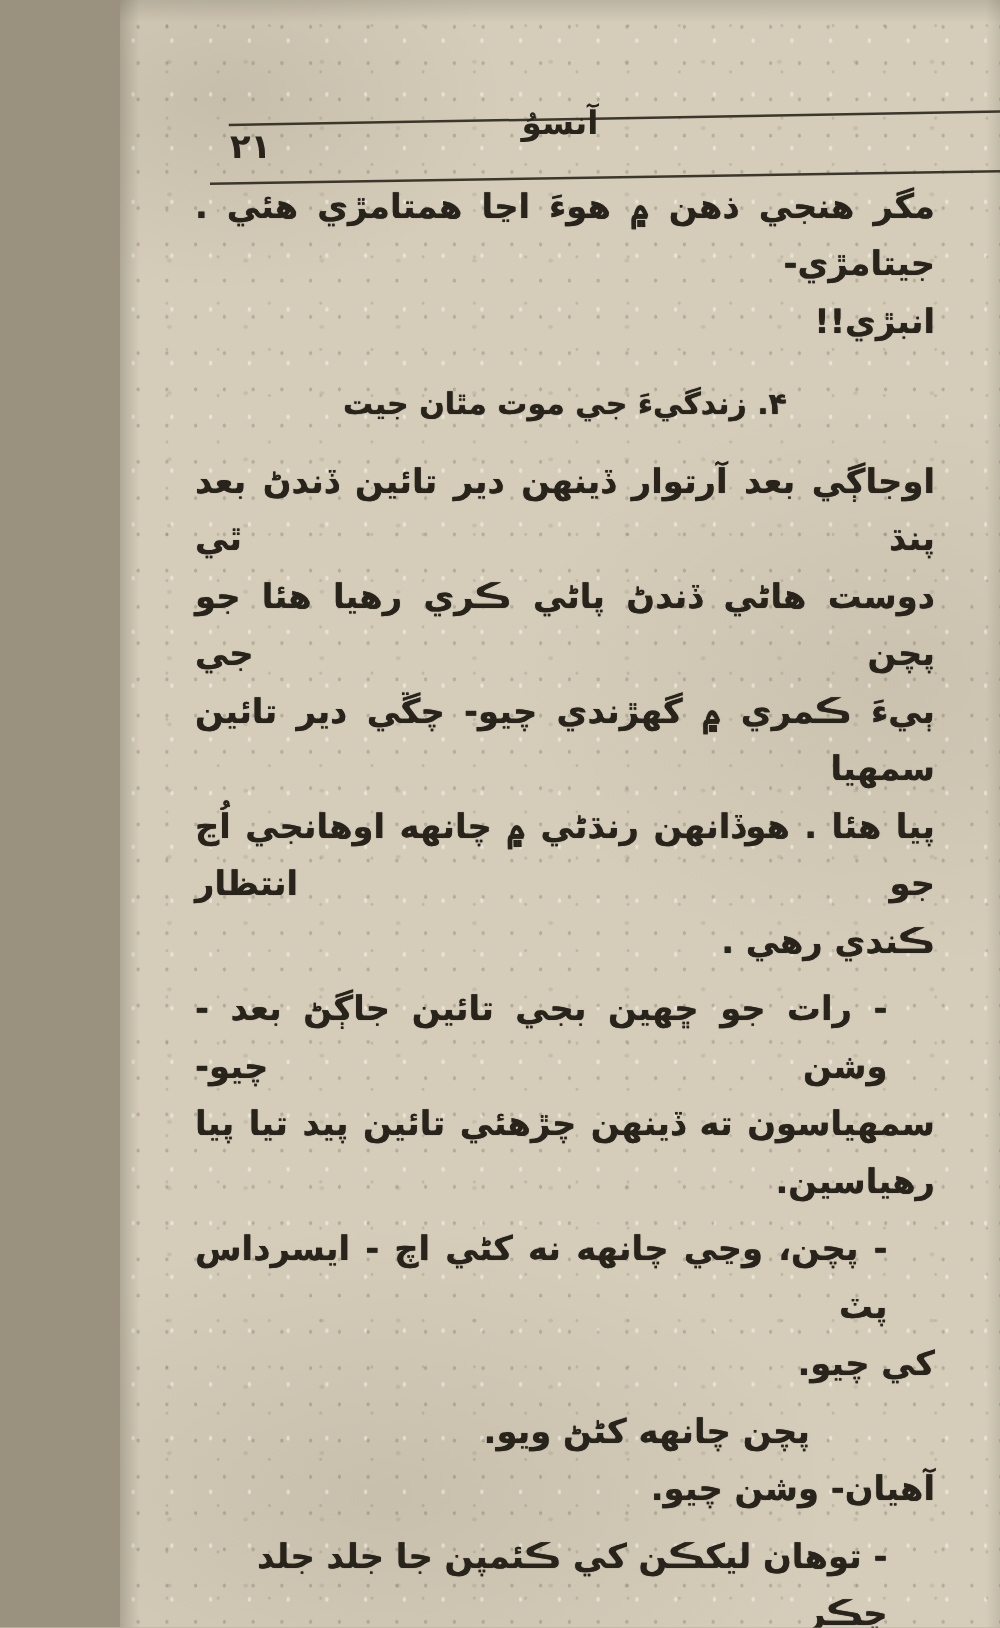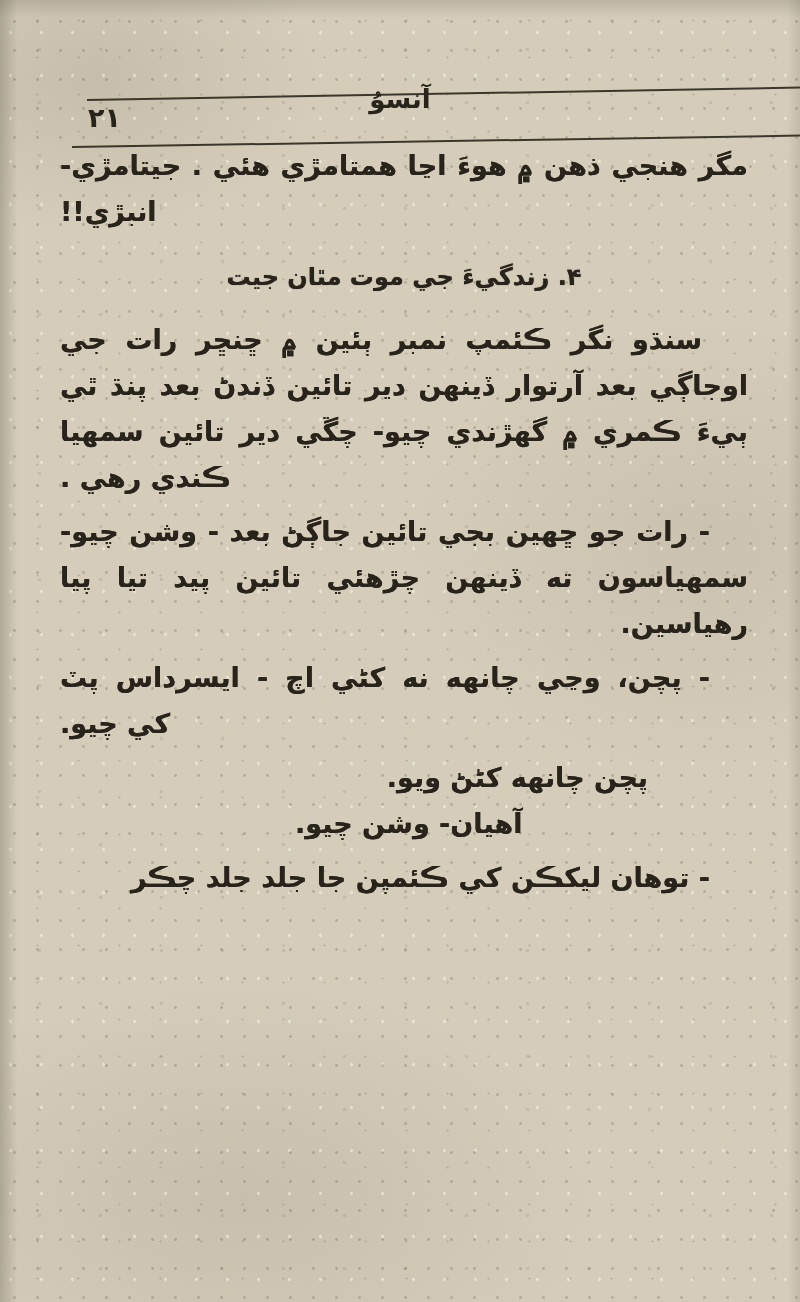--- a/index.html
+++ b/index.html
@@ -3,21 +3,21 @@
 <meta charset="utf-8">
 <style>
   html,body{margin:0;padding:0;}
   body{
     width:800px;height:1302px;
     font-family:"DejaVu Sans",sans-serif;
     background:#9a927e;
   }
   .page{
     position:relative;
-    width:800px;height:1302px;
+    width:704px;height:1302px;
     overflow:hidden;
     background-color:#d5cdba;
     background-image:
       linear-gradient(90deg, rgba(85,78,62,.28), rgba(85,78,62,0) 2.2%),
       linear-gradient(180deg, rgba(85,78,62,.20), rgba(85,78,62,0) 1.4%),
       linear-gradient(270deg, rgba(85,78,62,.14), rgba(85,78,62,0) 1.6%),
       radial-gradient(rgba(62,55,40,.22) 1px, transparent 1.5px),
       radial-gradient(rgba(62,55,40,.15) 1px, transparent 1.4px),
       radial-gradient(rgba(92,82,60,.13) 1.5px, transparent 2.2px),
       radial-gradient(rgba(255,255,246,.45) 1px, transparent 1.7px),
@@ -49,21 +49,21 @@
   
   .body-text{
     position:absolute;top:143px;left:60px;right:52px;
     direction:rtl;
     font-size:27px;font-weight:bold;line-height:46px;
     text-shadow:0 0 .6px rgba(40,34,26,.85);
   }
   .ln{margin:0;padding:0;}
   .j{text-align:justify;text-align-last:justify;}
   .r{text-align:right;}
-  .l{text-align:left;}
+  .l{text-align:right;}
   .ind{padding-right:38px;}
   .ind1{padding-right:46px;}
   .pl235{padding-left:0;margin-left:235px;}
   .pl245{padding-left:0;margin-left:245px;}
   .pr100{padding-right:100px;}
   .pstart{margin-top:8px;}
   .section-heading{
     margin:14px 0 12px;
     text-align:center;
     font-size:24px;font-weight:bold;line-height:56px;
@@ -83,23 +83,24 @@
     <div class="rule rule-bottom"></div>
   </header>
 
   <section class="body-text">
 
     <p class="ln j">مگر هنجي ذهن ۾ هوءَ اڃا همتامڙي هئي . جيتامڙي-</p>
     <p class="ln l">انبڙي!!</p>
 
     <h2 class="section-heading">۴. زندگيءَ جي موت مٿان جيت</h2>
 
-    <p class="ln j ind1">سنڌو نگر ڪئمپ نمبر ٻئين ۾ ڇنڇر رات جي</p>
     <p class="ln j">اوجاڳي بعد آرتوار ڏينهن دير تائين ڏندڻ بعد پنڌ ٿي</p>
+    <p class="ln j">دوست هاڻي ڏندڻ پاڻي ڪري رهيا هئا جو پچن جي</p>
     <p class="ln j">ٻيءَ ڪمري ۾ گهڙندي چيو- چڱي دير تائين سمهيا</p>
+    <p class="ln j">پيا هئا . هوڏانهن رنڌڻي ۾ چانهه اوهانجي اُڃ جو انتظار</p>
     <p class="ln l">ڪندي رهي .</p>
 
     <p class="ln j ind pstart">- رات جو ڇهين بجي تائين جاڳڻ بعد - وشن چيو-</p>
     <p class="ln j">سمهياسون ته ڏينهن چڙهئي تائين پيد تيا پيا رهياسين.</p>
 
     <p class="ln j ind pstart">- پچن، وڃي چانهه نه کڻي اچ - ايسرداس پٽ</p>
     <p class="ln l">کي چيو.</p>
 
     <p class="ln r pr100 pstart">پچن چانهه کڻڻ ويو.</p>
 

